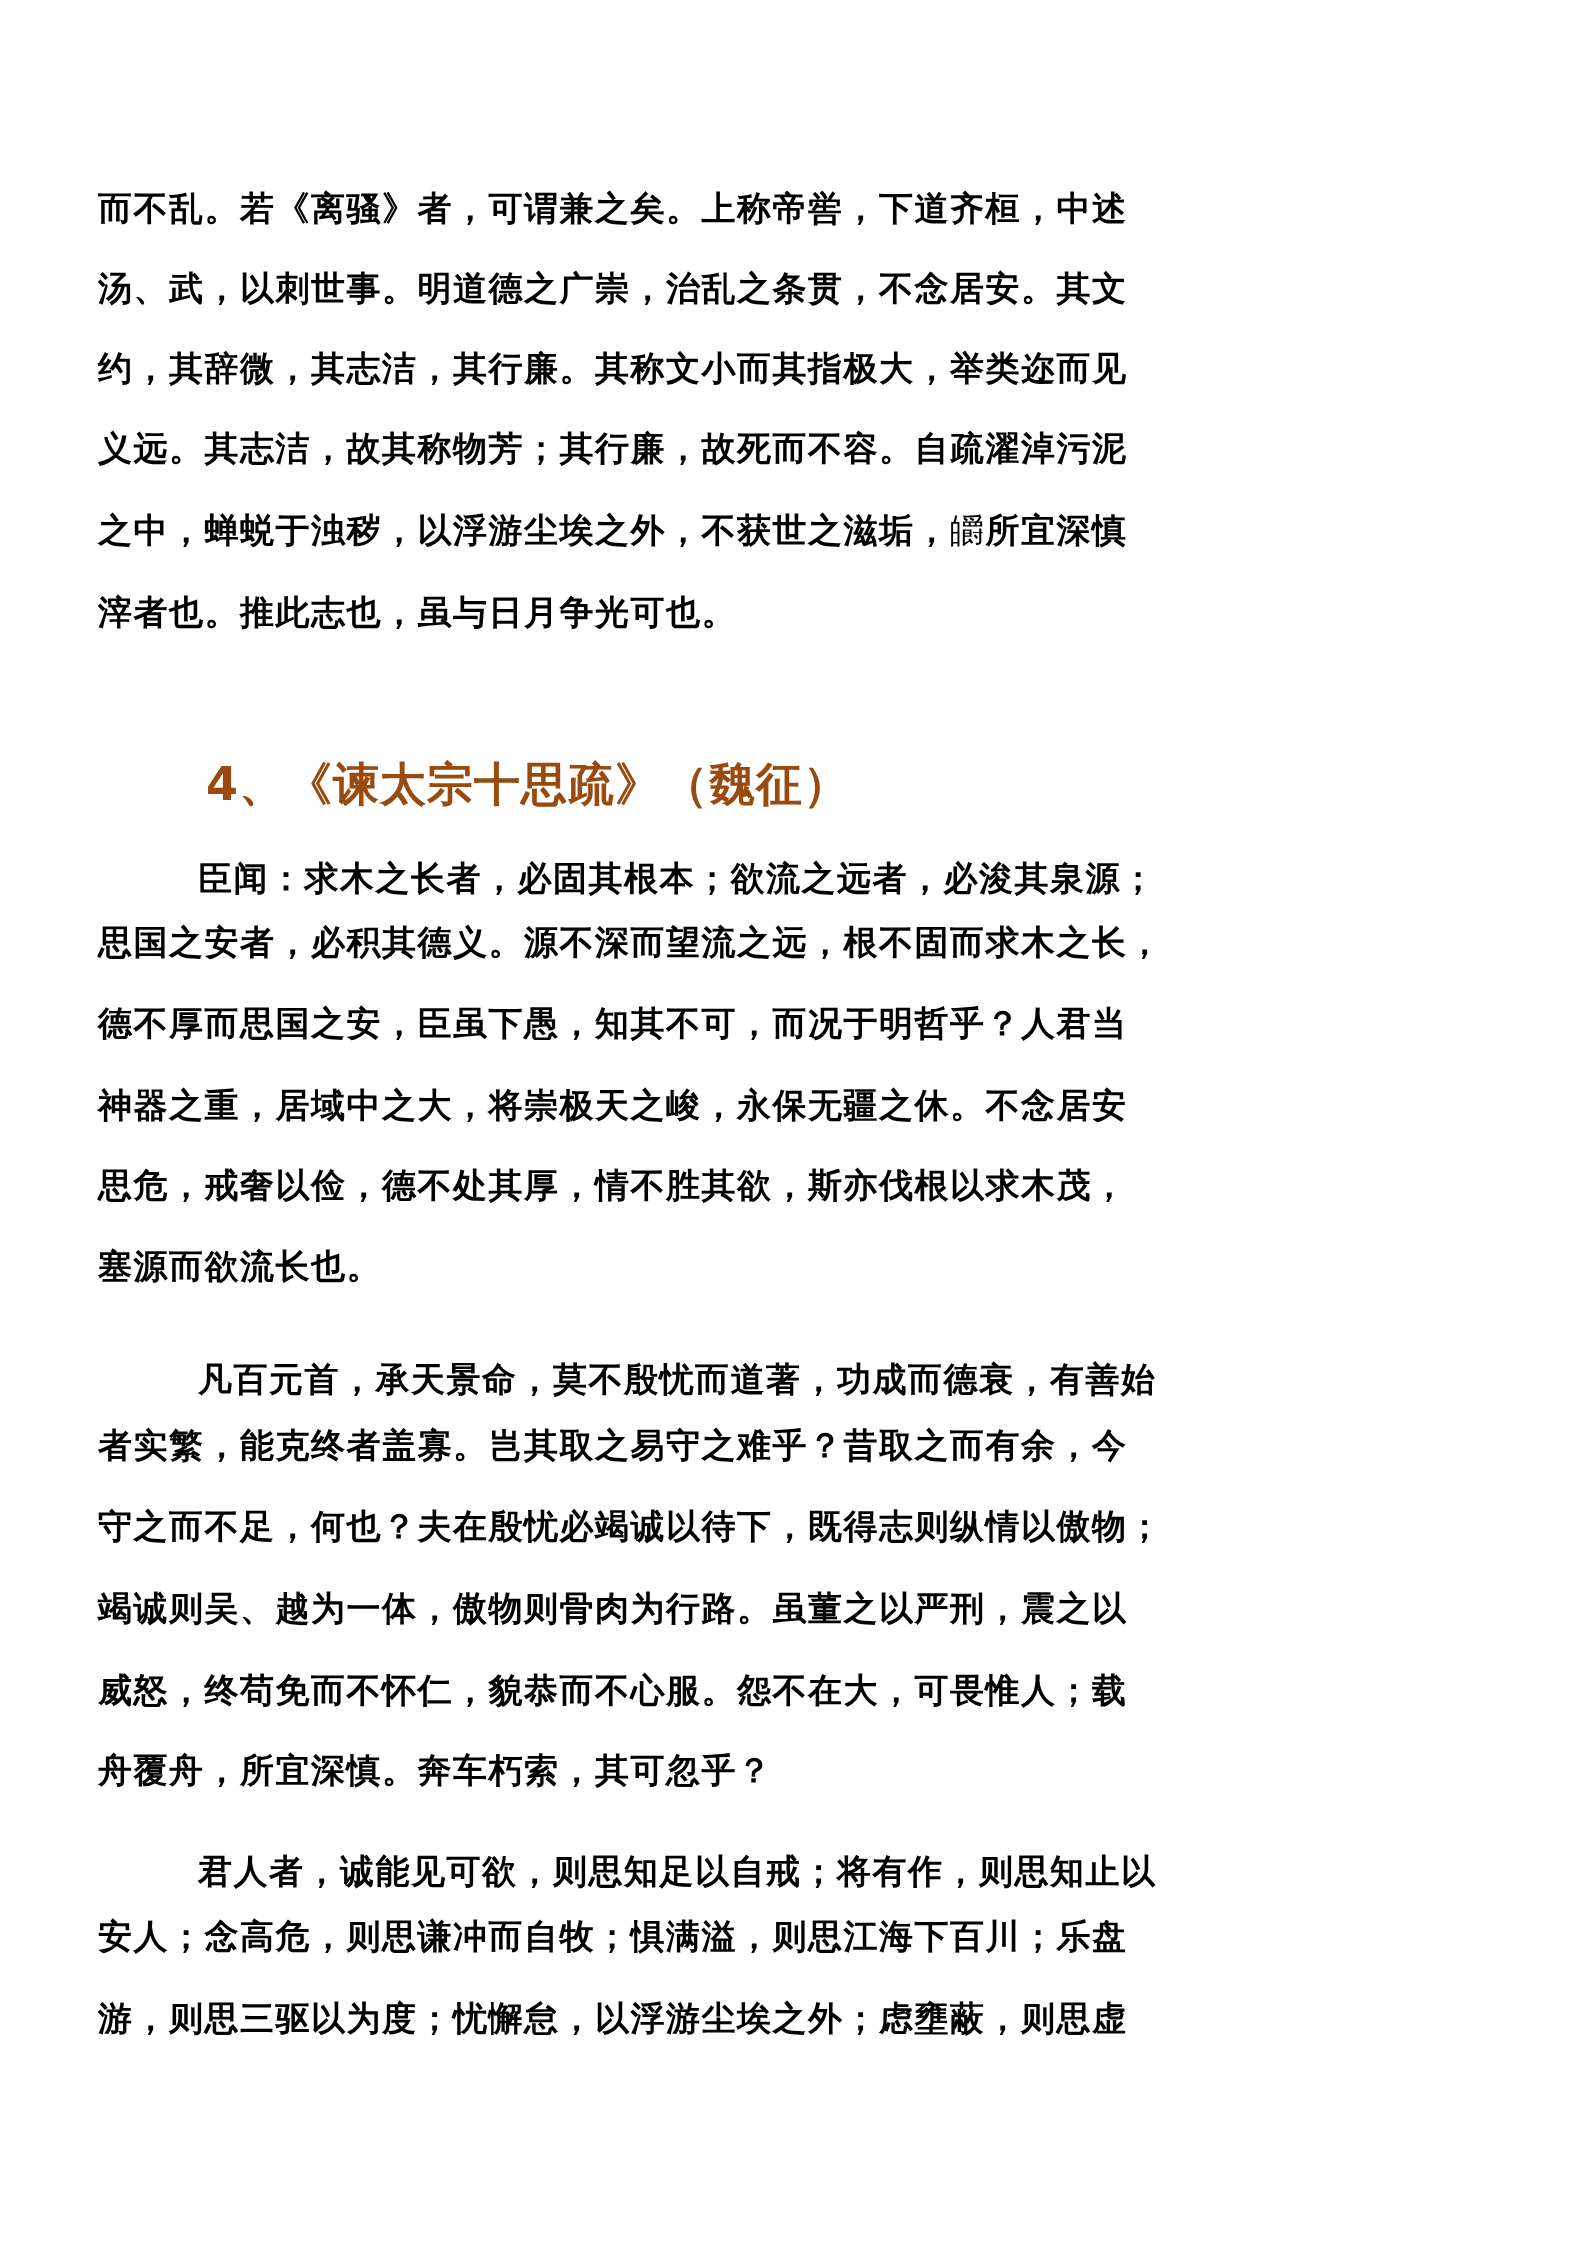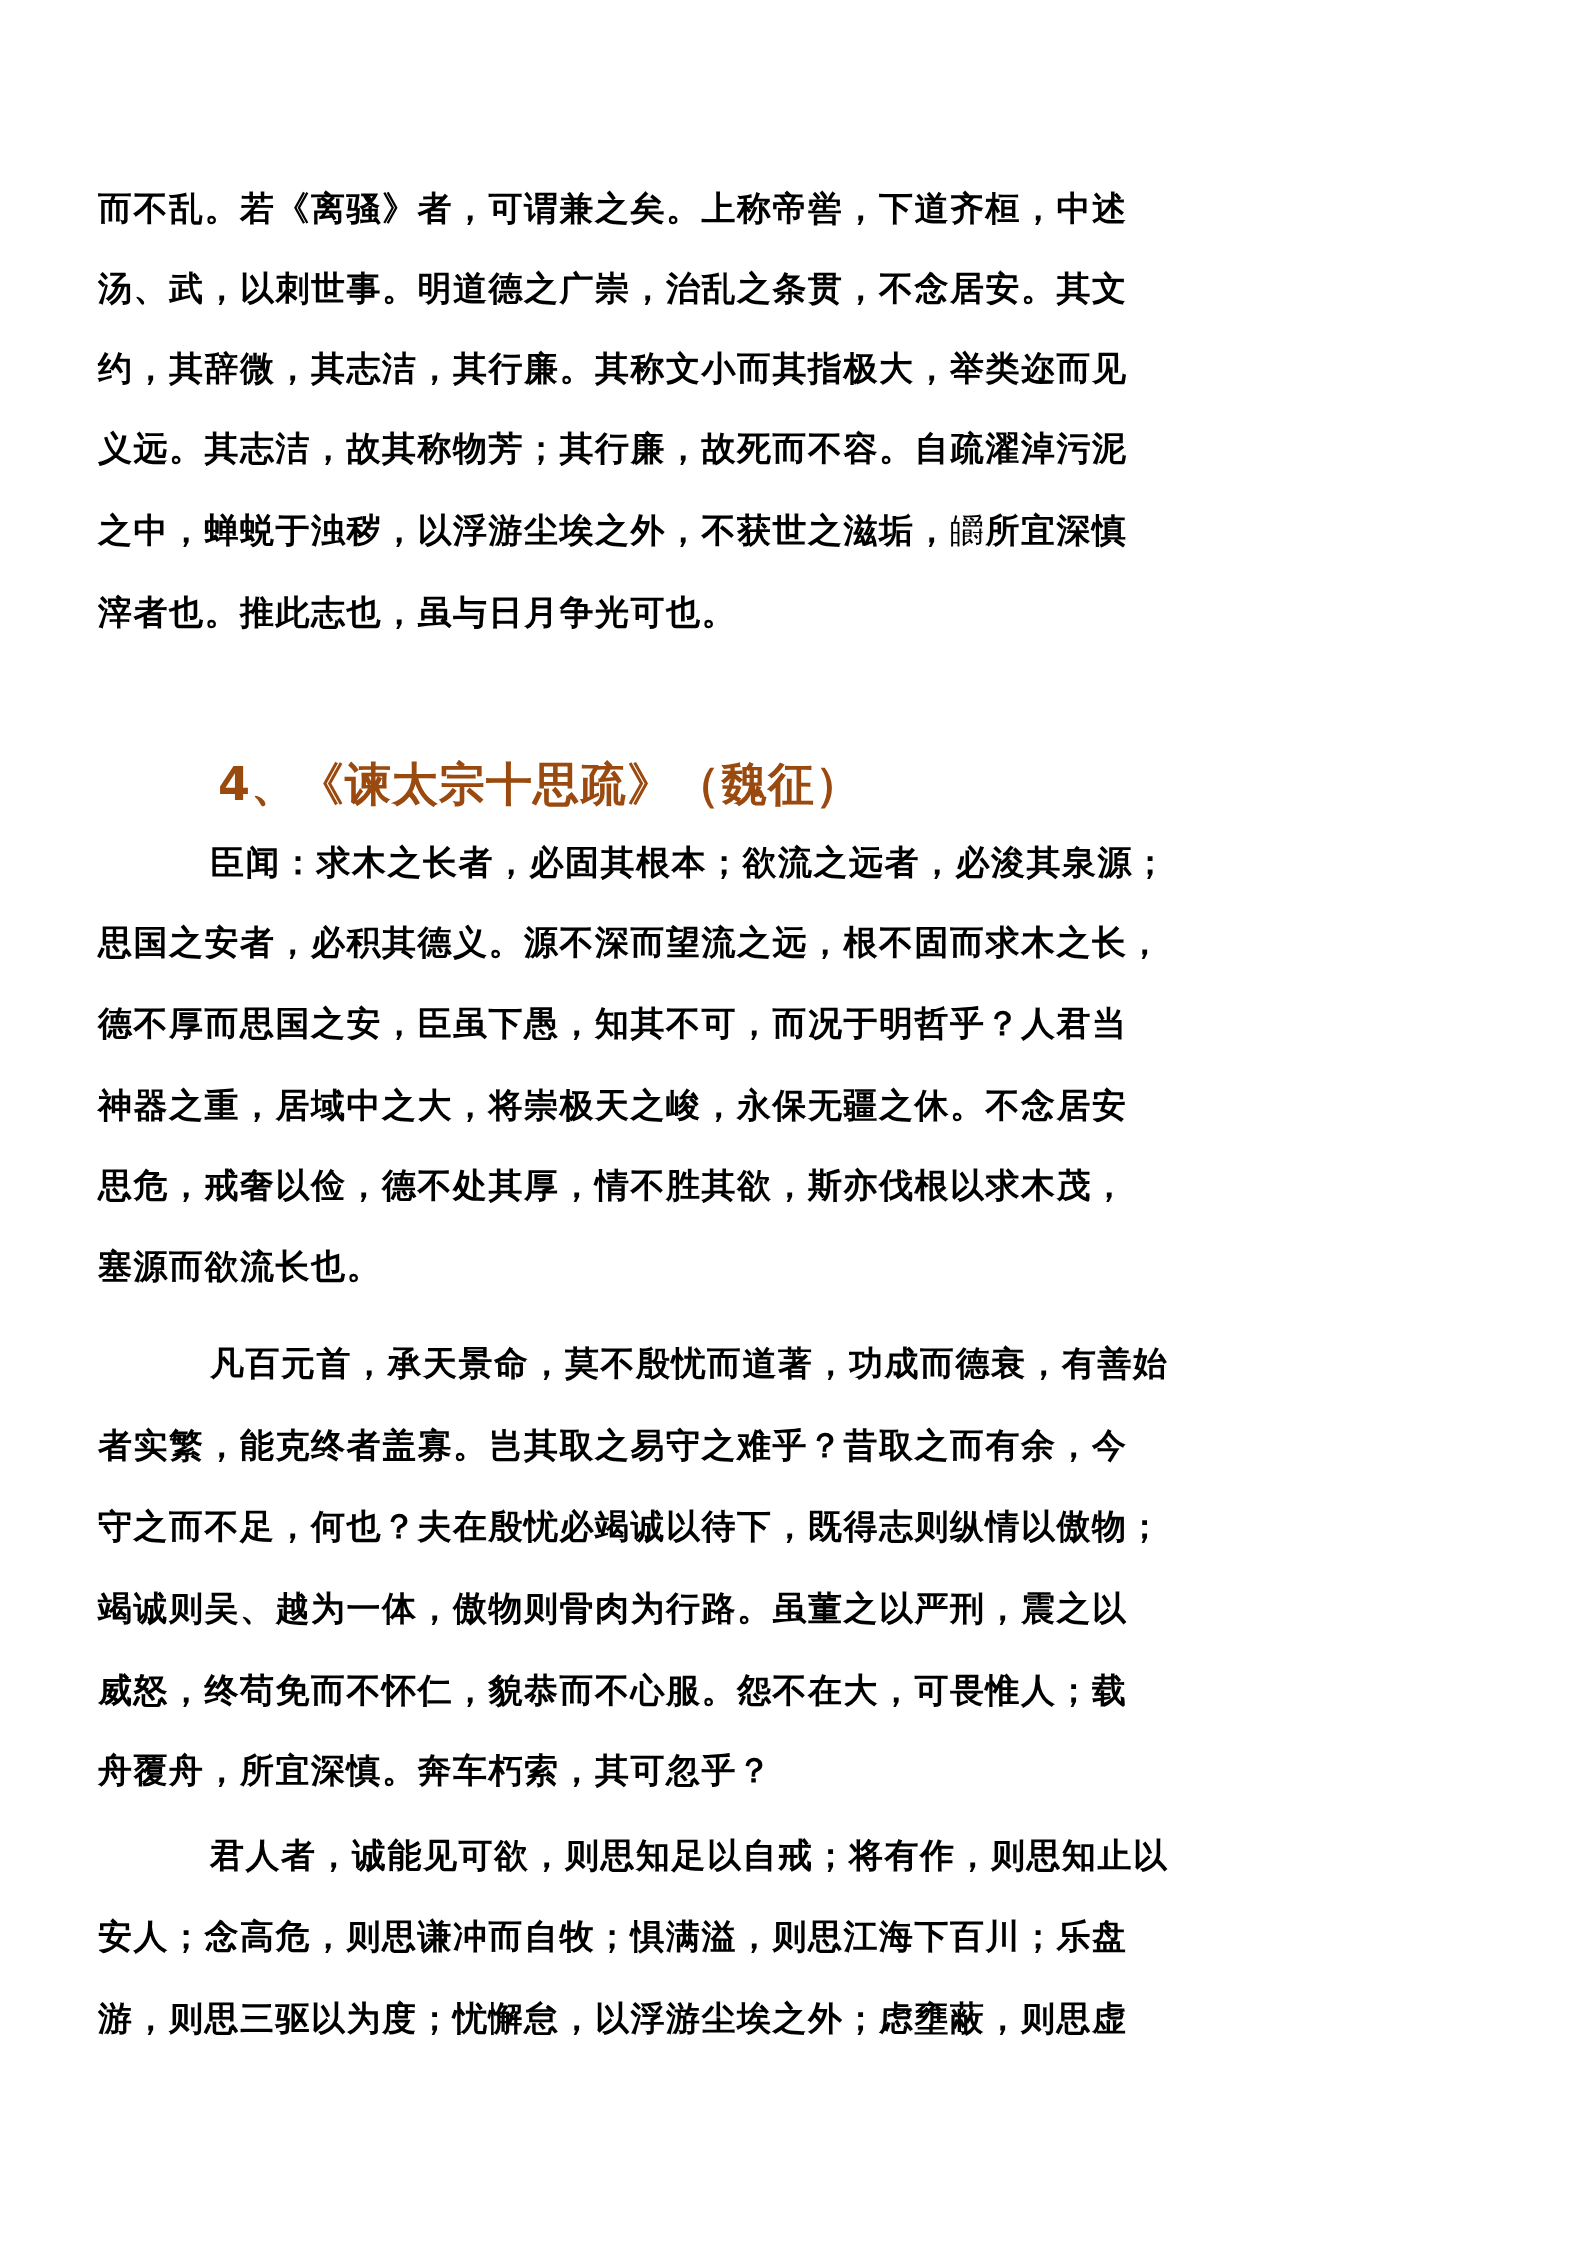--- a/index.html
+++ b/index.html
@@ -24,31 +24,30 @@
   .line {
     position: absolute;
     left: 0;
     font-size: 34px;
     font-weight: bold;
     line-height: 60px;
     height: 60px;
     white-space: nowrap;
     letter-spacing: 1.5px;
   }
-  .indent { left: 112px; }
+  .indent { left: 100px; margin-top: 16px; }
   .heading {
     position: absolute;
     left: 108px;
     font-size: 46px;
     font-weight: bold;
     line-height: 64px;
     white-space: nowrap;
     color: #9a4a0e;
     letter-spacing: 1px;
-    margin-left: 12px;
   }
   .thin { font-weight: normal; font-family: "DejaVu Serif", serif; }
   .lead { font-weight: 900; }
 </style>
 </head>
 <body>
 
 <div class="page">
 
   <div>

